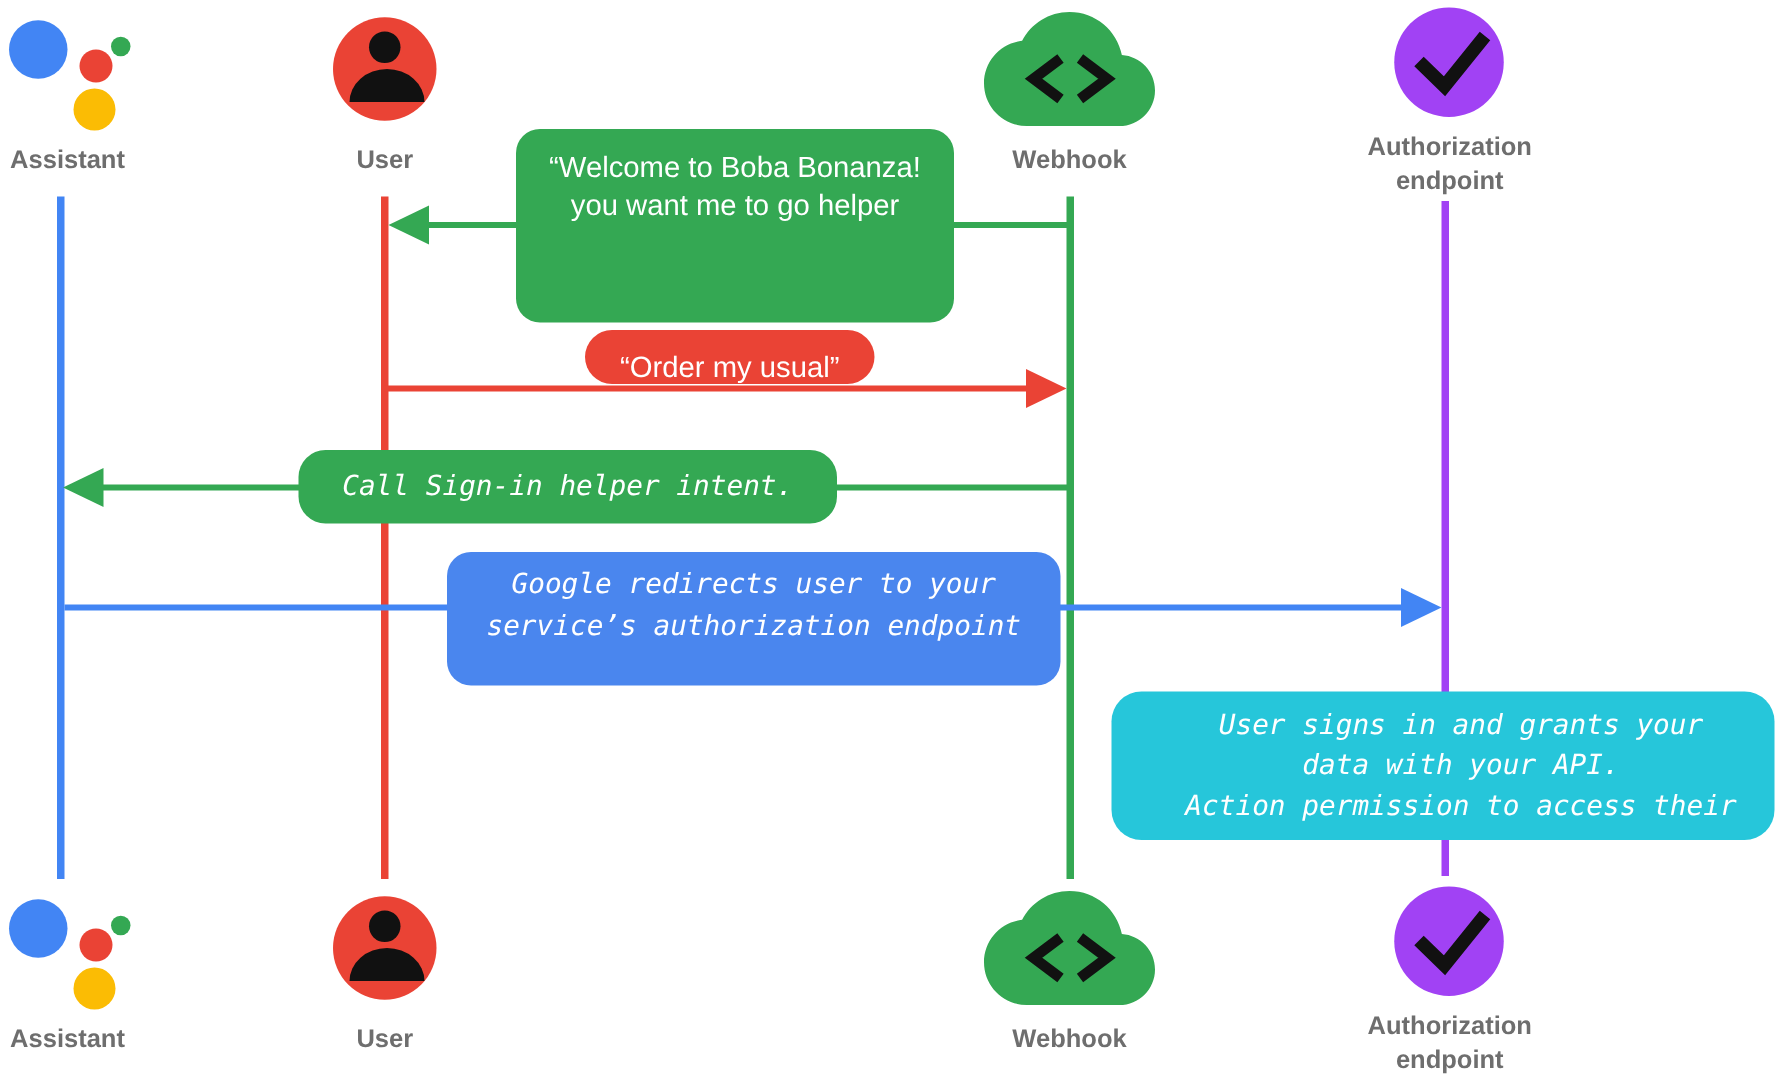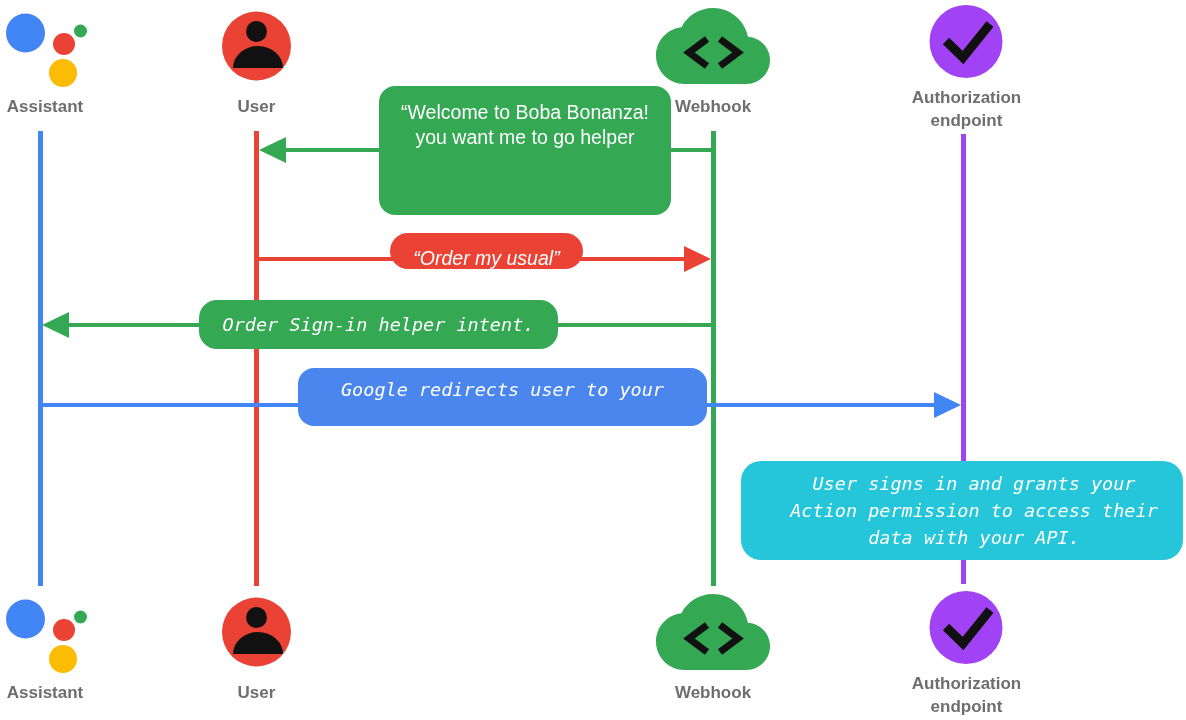--- a/index.html
+++ b/index.html
@@ -13,24 +13,24 @@
   .c-blue{background:var(--blue);}
   .c-red{background:var(--red);}
   .c-green{background:var(--green);}
   .c-purple{background:var(--purple);}
   .head.c-blue{background:none;border-left-color:var(--blue);border-right-color:var(--blue);}
   .head.c-red{background:none;border-left-color:var(--red);border-right-color:var(--red);}
   .head.c-green{background:none;border-left-color:var(--green);border-right-color:var(--green);}
   .bubble{position:absolute;box-sizing:border-box;color:#fff;text-align:center;z-index:5;}
   .sans{font-size:19.5px;line-height:24.5px;}
   .mono{font-family:"DejaVu Sans Mono",monospace;font-style:italic;font-size:18.5px;}
-  .b-welcome{left:344px;top:86px;width:292px;height:129px;background:var(--green);border-radius:16px;padding-top:14px;margin-left:35px;}
-  .b-order{left:390px;top:233px;width:193px;height:36px;background:var(--red);border-radius:20px;line-height:50px;font-style:italic;}
+  .b-welcome{left:344px;top:86px;width:292px;height:129px;background:var(--green);border-radius:16px;padding-top:14px;}
+  .b-order{left:390px;top:220px;width:193px;height:36px;background:var(--red);border-radius:20px;line-height:50px;}
   .b-signin{left:199px;top:300px;width:359px;height:49px;background:var(--green);border-radius:18px;line-height:49px;}
-  .b-redirect{left:298px;top:368px;width:409px;height:58px;background:var(--blue_bubble);border-radius:16px;padding-top:8px;line-height:28px;}
+  .b-redirect{left:298px;top:368px;width:409px;height:89px;background:var(--blue_bubble);border-radius:16px;padding-top:8px;line-height:28px;}
   .b-grant{left:741px;top:461px;width:442px;height:99px;background:var(--cyan);border-radius:20px;padding-top:9px;line-height:27px;padding-left:24px;}
   .entity-label{position:absolute;text-align:center;color:var(--label_gray);font-weight:700;
                 font-size:17px;line-height:20px;z-index:2;}
   .auth-label{line-height:23px;}
   .icon-svg{position:absolute;z-index:3;}
 </style>
 </head>
 <body>
 
 <div id="canvas">
@@ -50,28 +50,29 @@
   <div class="head pt-left c-green" style="left:42px;top:312px;"></div>
 
   <div class="hline c-blue" style="left:43px;top:403px;width:891px;"></div>
   <div class="head pt-right c-blue" style="left:934px;top:392px;"></div>
 
   <div class="bubble sans b-welcome">
       <div>“Welcome to Boba Bonanza!</div>
       <div>you want me to go helper</div>
     </div>
   <div class="bubble sans b-order">“Order my usual”</div>
-  <div class="bubble mono b-signin">Order Sign-in helper intent.</div>
+  <div class="bubble mono b-signin">Call Sign-in helper intent.</div>
   <div class="bubble mono b-redirect">
       <div>Google redirects user to your</div>
+      <div>service’s authorization endpoint</div>
     </div>
   <div class="bubble mono b-grant">
       <div>User signs in and grants your</div>
+      <div>data with your API.</div>
       <div>Action permission to access their</div>
-      <div>data with your API.</div>
     </div>
 
   <svg class="icon-svg" style="left:0;top:5px;" width="95" height="90">
     <circle cx="25.5" cy="28" r="19.5" fill="var(--blue)"></circle>
     <circle cx="64" cy="39" r="11" fill="var(--red)"></circle>
     <circle cx="80.5" cy="26" r="6.5" fill="var(--green)"></circle>
     <circle cx="63" cy="68" r="14" fill="var(--yellow)"></circle>
   </svg>
   <svg class="icon-svg" style="left:216px;top:8px;" width="81" height="81">
     <circle cx="40.5" cy="38" r="34.5" fill="var(--red)"></circle>

